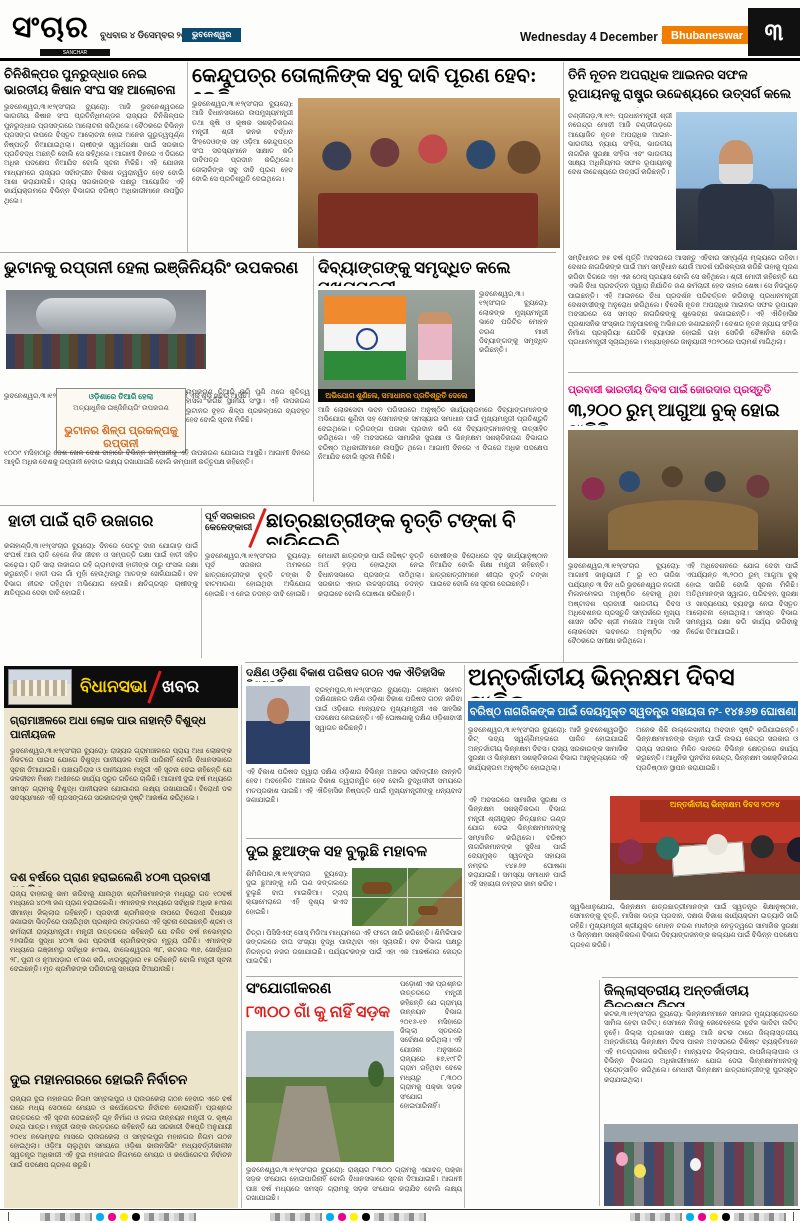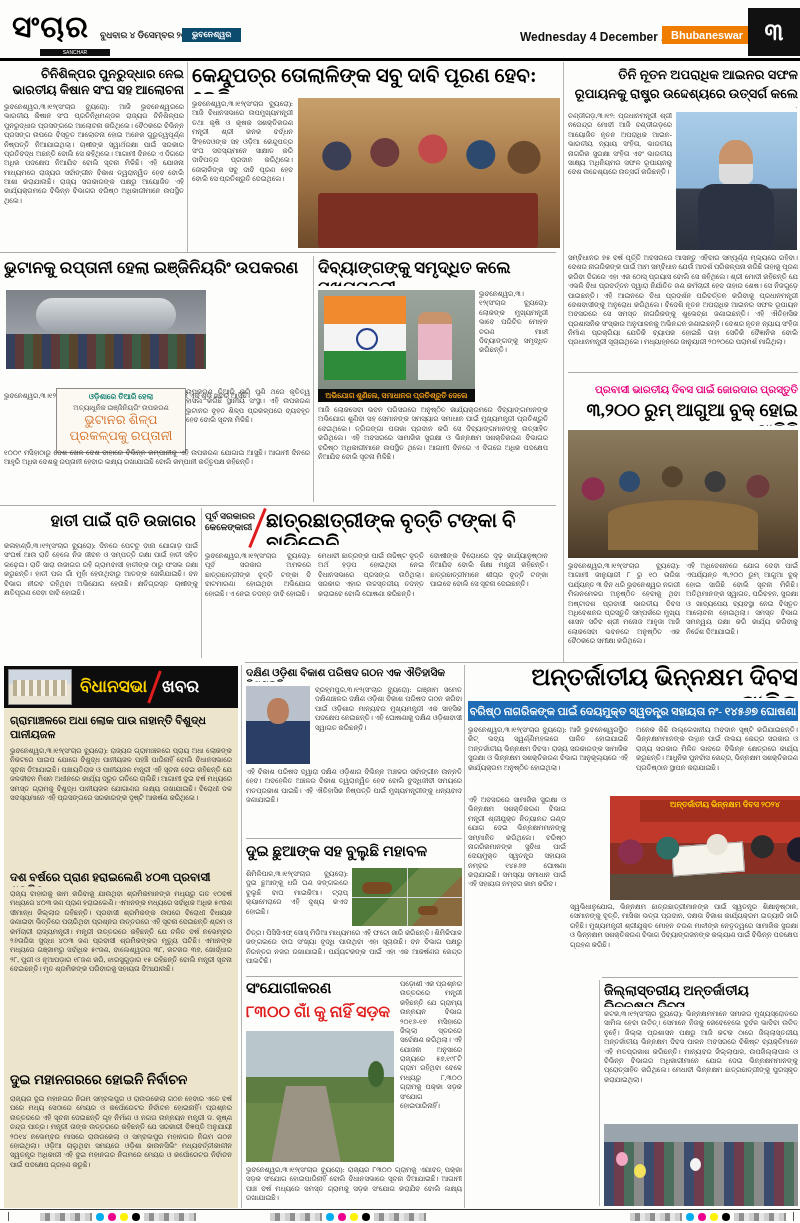--- a/index.html
+++ b/index.html
@@ -1,21 +1,21 @@
 <!DOCTYPE html>
 <html><head>
 <meta charset="utf-8">
 <style>
   html,body{margin:0;padding:0;background:#e9e9e9;}
   #page{position:relative;width:800px;height:1223px;background:#fdfdfb;margin:0 auto;overflow:hidden;
         font-family:"Liberation Serif","DejaVu Serif",serif;color:#111;}
   .abs{position:absolute;}
   .body{font-size:7px;line-height:1.34;text-align:justify;color:#1c1c1c;overflow:hidden;word-break:break-word;}
   .hl{font-weight:bold;color:#000;overflow:hidden;}
-  .ctr{text-align:right;}
+  .ctr{text-align:left;}
   .vdiv{width:1px;background:#b5b5b5;}
   .hdiv{height:1px;background:#a9a9a9;}
   .photo{overflow:hidden;}
   .cap-bar{position:absolute;left:0;right:0;bottom:0;background:#0d0d0d;color:#f6a21a;
            font-size:7.5px;font-weight:bold;text-align:center;line-height:1.25;padding:2px 1px;}
   .kicker-pink{color:#e5007d;font-weight:bold;}
   .bluebar{background:#1e6db6;color:#fff;font-weight:bold;display:flex;align-items:center;justify-content:center;}
   .redtext{color:#e01d1d;}
   .dot{width:8px;height:8px;border-radius:50%;display:inline-block;}
   .graybar{height:8px;width:52px;background:repeating-linear-gradient(90deg,#cfcfcf 0 5px,#8f8f8f 5px 10px,#e6e6e6 10px 15px);}
@@ -72,21 +72,21 @@
   <div class="abs hl" style="left:4px;top:258px;width:306px;height:27px;font-size:16.5px;">ଭୁଟାନକୁ ରପ୍ତାନୀ ହେଲା ଇଞ୍ଜିନିୟରିଂ ଉପକରଣ</div>
   <div class="abs photo" style="left:6px;top:290px;width:200px;height:79px;background:linear-gradient(180deg,#7d8288 0%,#9aa0a6 55%,#8a6f52 100%);">
     <div class="abs" style="left:30px;top:8px;width:140px;height:34px;border-radius:17px;background:linear-gradient(180deg,#d9dde0,#9aa2a8);"></div>
     <div class="abs" style="left:0;top:44px;width:200px;height:35px;background:
       repeating-linear-gradient(90deg,#34405c 0 9px,#5c3a3a 9px 18px,#3c5c46 18px 27px,#56442e 27px 36px);"></div>
   </div>
   <div class="abs body" style="left:4px;top:372px;width:306px;height:13px;margin-top:20px;">ଭୁବନେଶ୍ୱର,୩।୧୨(ସଂଚାର ବ୍ୟୁରୋ): ରପ୍ତାନୀ କ୍ଷେତ୍ରରେ ରାଜ୍ୟ ପାଇଁ ଏକ ଶୁଭ ଖବର ଆସିଛି।</div>
   <div class="abs" style="left:56px;top:388px;width:124px;height:57px;border:1px solid #8b8b8b;background:#fbf9f2;text-align:center;padding:3px 2px;overflow:hidden;">
     <div style="font-size:7.5px;font-weight:bold;color:#0c7b6c;">ଓଡ଼ିଶାରେ ତିଆରି ହେଲା</div>
     <div style="font-size:7px;color:#333;margin-top:2px;">ଅତ୍ୟାଧୁନିକ ଇଞ୍ଜିନିୟରିଂ ଉପକରଣ</div>
-    <div style="font-size:13px;font-weight:normal;color:#d2691e;margin-top:0;">ଭୁଟାନର ଶିଳ୍ପ ପ୍ରକଳ୍ପକୁ ରପ୍ତାନୀ</div>
+    <div style="font-size:11px;font-weight:bold;color:#d2691e;margin-top:12px;">ଭୁଟାନର ଶିଳ୍ପ ପ୍ରକଳ୍ପକୁ ରପ୍ତାନୀ</div>
   </div>
   <div class="abs body" style="left:186px;top:388px;width:124px;height:58px;">ଉପକରଣ ତିଆରି କରି ପୁଣି ଥରେ କୃତିତ୍ୱ ହାସଲ କରିଛି ସ୍ଥାନୀୟ ସଂସ୍ଥା। ଏହି ଉପକରଣ ଭୁଟାନର ବୃହତ ଶିଳ୍ପ ପ୍ରକଳ୍ପରେ ବ୍ୟବହୃତ ହେବ ବୋଲି ସୂଚନା ମିଳିଛି।</div>
   <div class="abs body" style="left:4px;top:449px;width:306px;height:53px;">୧୦୦୯ ମସିହାଠାରୁ ଦେଶ ଖେଳ ଦେଶ ବାହାରେ ବିଭିନ୍ନ କମ୍ପାନୀକୁ ଏହି ଉପକରଣ ଯୋଗାଇ ଆସୁଛି। ଆଗାମୀ ଦିନରେ ଆହୁରି ଅଧିକ ଦେଶକୁ ରପ୍ତାନୀ ହେବାର ଲକ୍ଷ୍ୟ ରଖାଯାଇଛି ବୋଲି କମ୍ପାନୀ କର୍ତ୍ତୃପକ୍ଷ କହିଛନ୍ତି।</div>
 
   <div class="abs vdiv" style="left:313px;top:256px;height:246px;"></div>
 
   <div class="abs hl" style="left:318px;top:258px;width:230px;height:28px;font-size:16.5px;">ଦିବ୍ୟାଙ୍ଗଙ୍କୁ ସମୃଦ୍ଧିତ କଲେ ମୁଖ୍ୟମନ୍ତ୍ରୀ</div>
   <div class="abs photo" style="left:318px;top:290px;width:157px;height:112px;background:linear-gradient(180deg,#9aa49c 0%,#7f8a7f 100%);">
     <div class="abs" style="left:6px;top:6px;width:82px;height:84px;background:linear-gradient(180deg,#f08a2e 0 33%,#f4f4f4 33% 66%,#2e8b3a 66% 100%);"></div>
     <div class="abs" style="left:38px;top:38px;width:18px;height:18px;border-radius:50%;border:2px solid #27408b;"></div>

